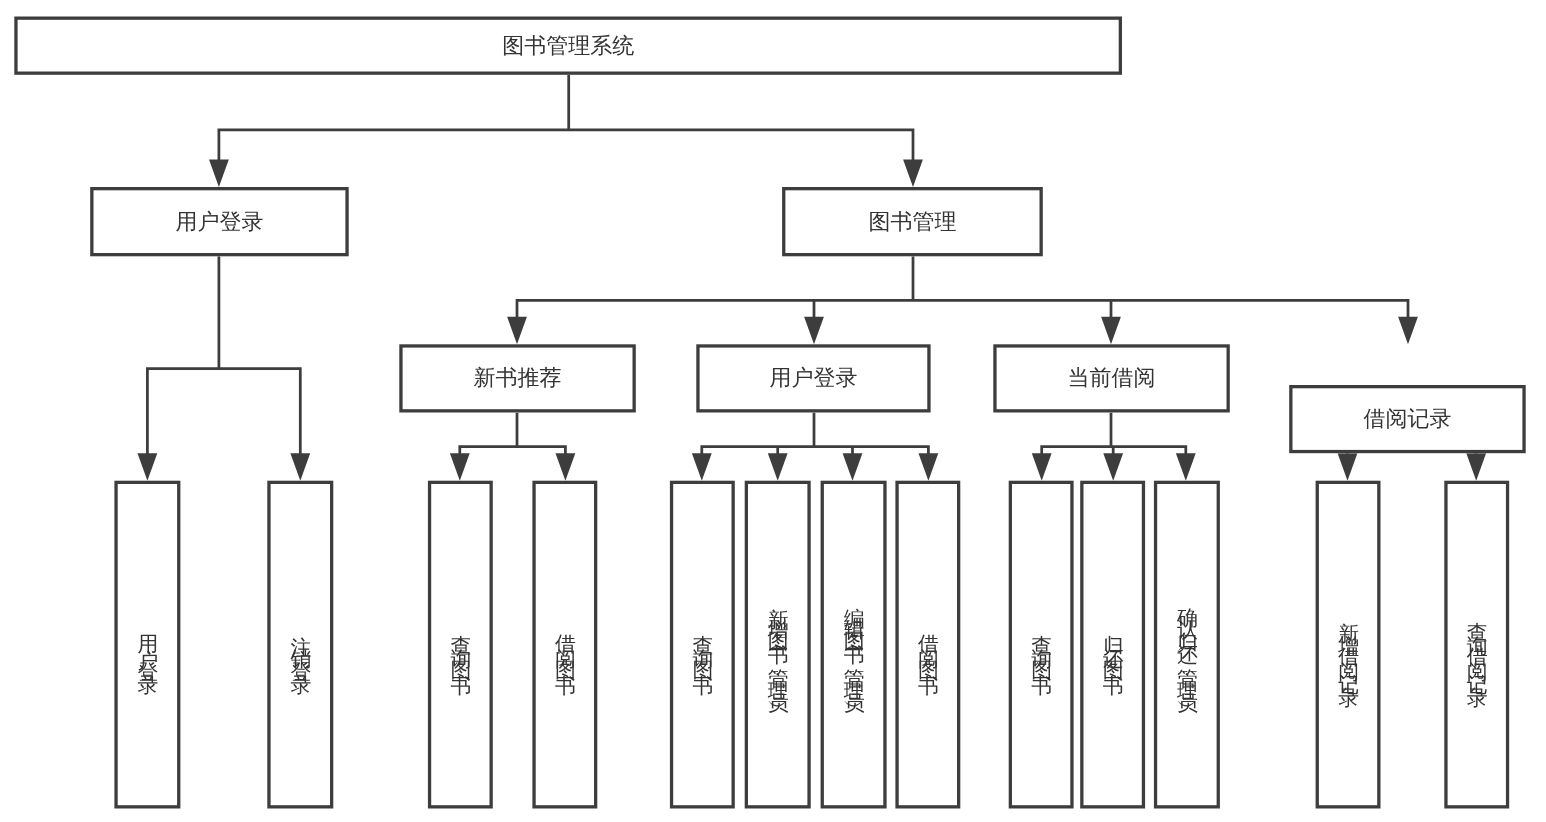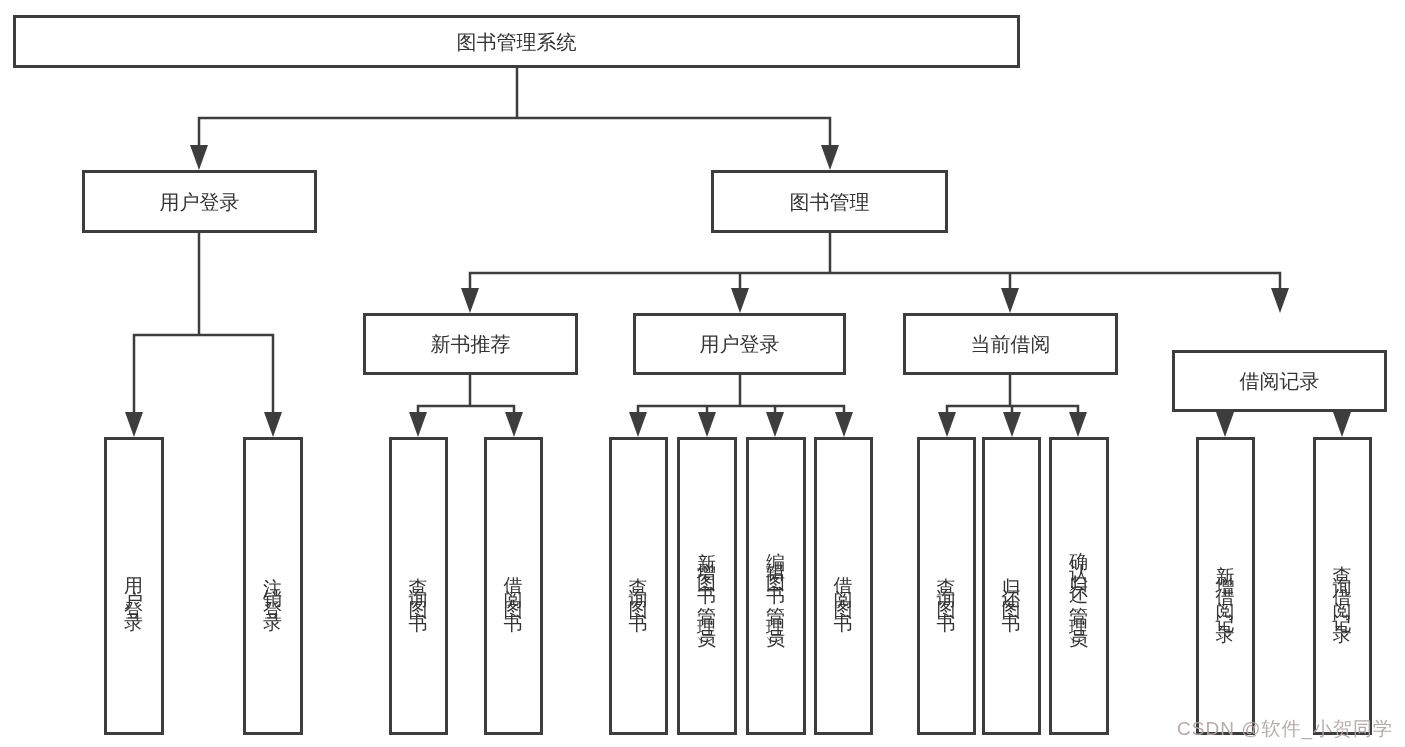--- a/index.html
+++ b/index.html
@@ -139,14 +139,13 @@
     <span>确认归还（管理员）</span>
   </div>
 
   <div class="box leaf" style="left:1196px; top:437px; width:59px; height:298px;">
     <span>新增借阅记录</span>
   </div>
   <div class="box leaf" style="left:1313px; top:437px; width:59px; height:298px;">
     <span>查询借阅记录</span>
   </div>
 
-  <div id="watermark">CSDN @软件_小贺同学</div>
 </div>
 
 </body></html>

